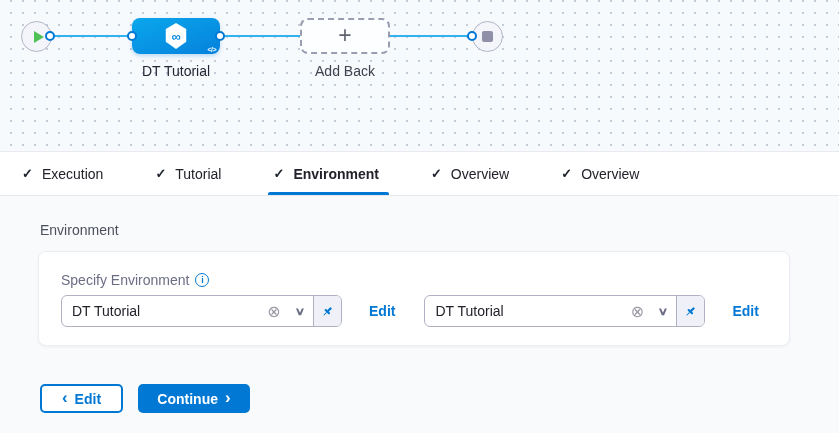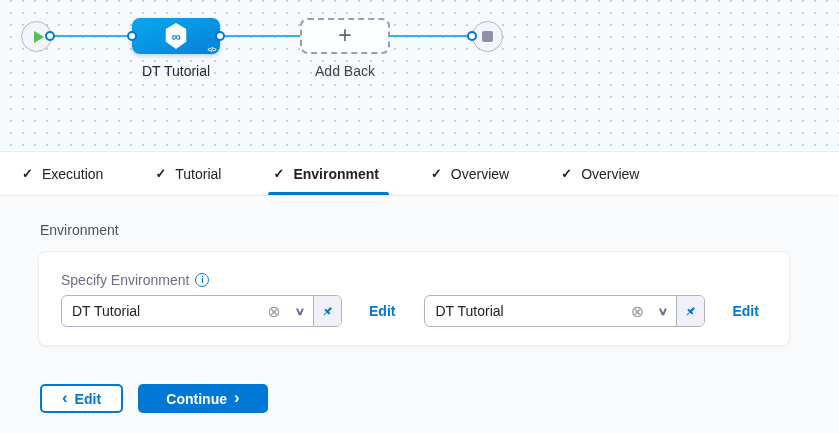--- a/index.html
+++ b/index.html
@@ -80,21 +80,21 @@
   .edit-link { font-size:14px; font-weight:bold; color:#0278d5; cursor:pointer;
     margin-left:27px; margin-bottom:8px; }
   .gap-mid { width:29px; }
 
   
   .actions { display:flex; gap:15px; margin-top:38px; }
   .btn { height:29px; border-radius:5px; font-size:14px; font-weight:bold;
     display:flex; align-items:center; justify-content:center; gap:7px; cursor:pointer;
     font-family:"Liberation Sans", sans-serif; }
   .btn-back { width:83px; background:#ffffff; border:2px solid #0278d5; color:#0278d5; }
-  .btn-continue { width:130px; background:#0278d5; border:none; color:#ffffff; }
+  .btn-continue { width:112px; background:#0278d5; border:none; color:#ffffff; }
   .btn .chev { font-size:17px; font-weight:bold; line-height:1; margin-top:-2px; }
 </style>
 </head>
 <body>
 
 <div class="app">
 
   <div class="canvas">
     <div class="edge e1"></div>
     <div class="edge e2"></div>

